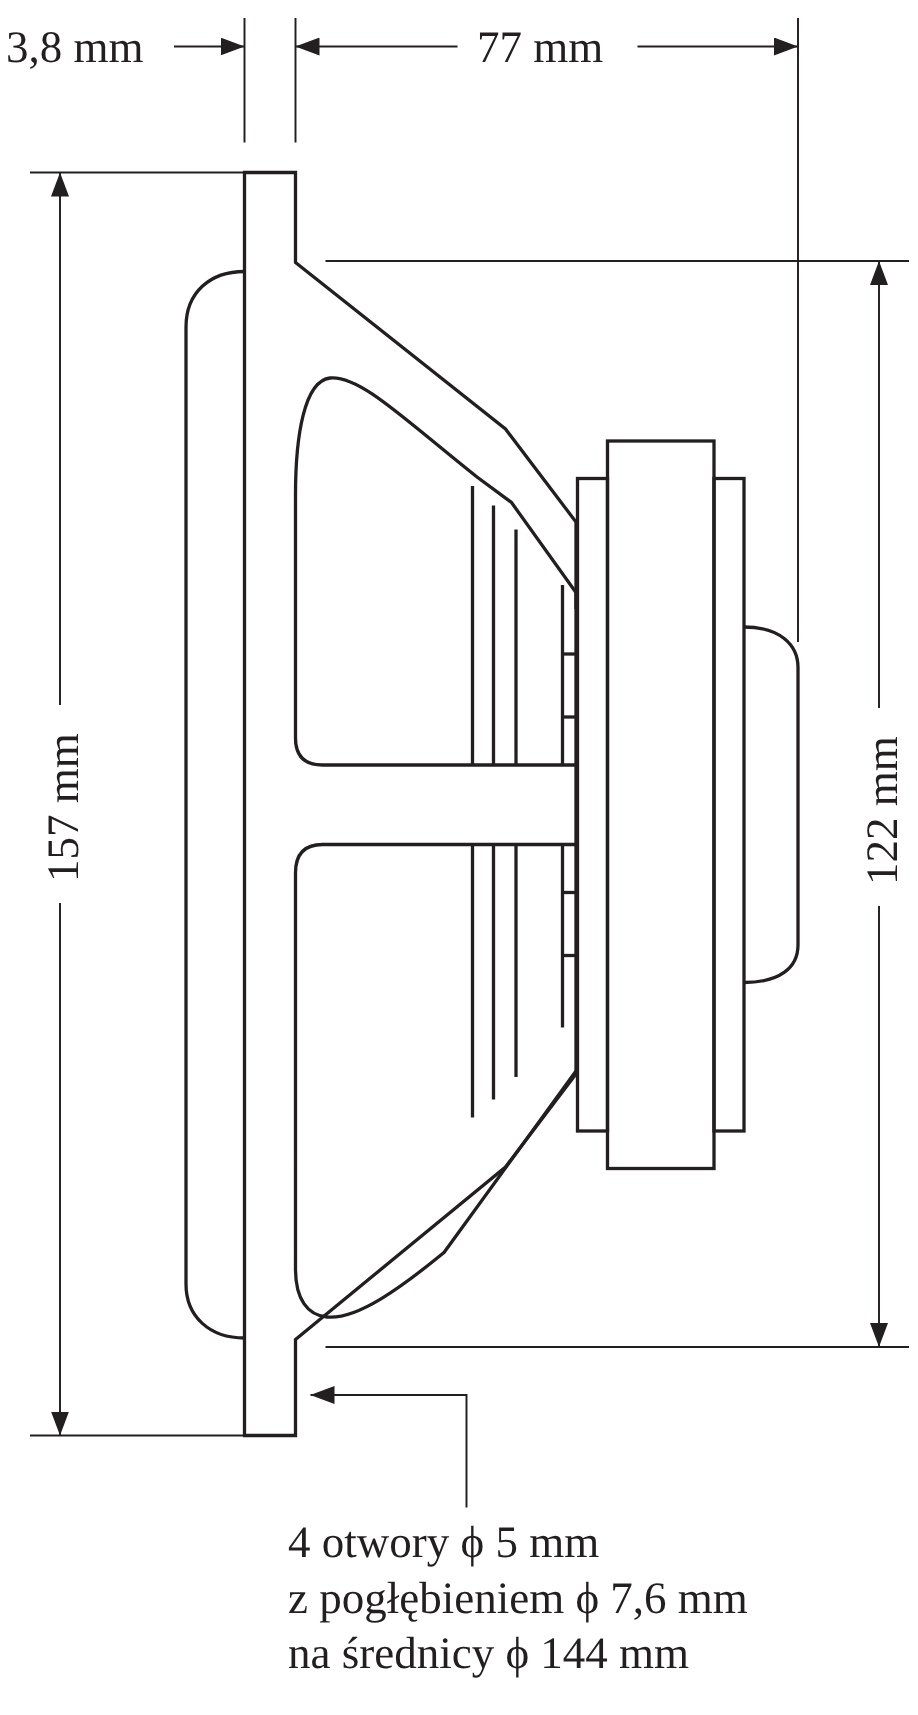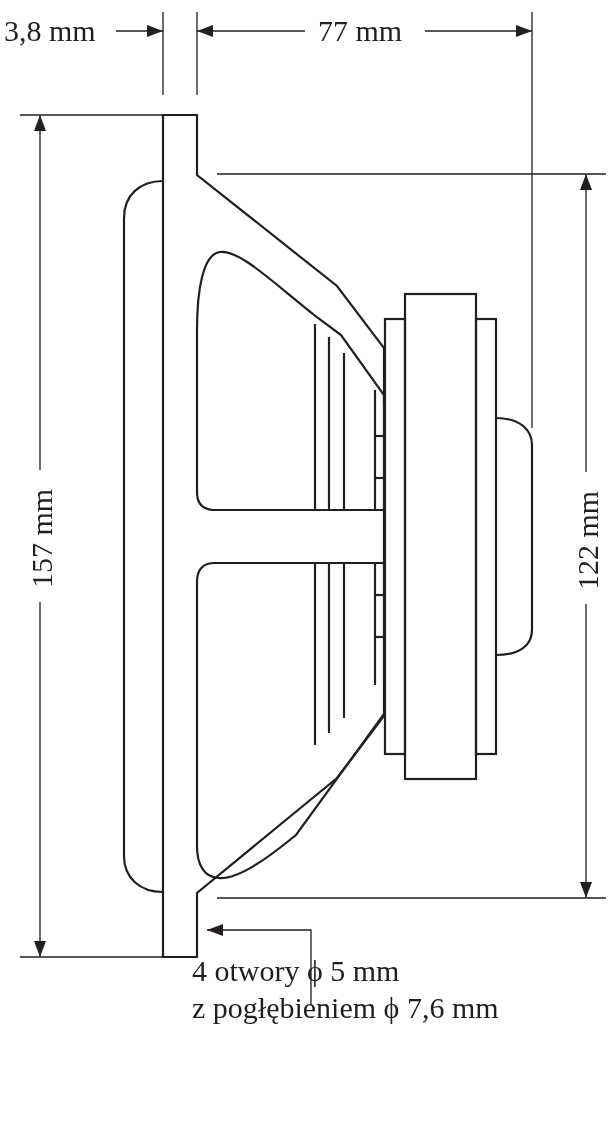--- a/index.html
+++ b/index.html
@@ -1,19 +1,19 @@
 <!DOCTYPE html>
 <html><head>
 <meta charset="utf-8">
 <style>
   html, body { margin: 0; padding: 0; background: #ffffff; }
   body { width: 612px; height: 1143px; position: relative; overflow: hidden; }
   svg { position: absolute; left: 0; top: 0; }
   .lbl { font-family: "Liberation Serif", "DejaVu Serif", serif; fill: #231f20; }
-  .note { position: absolute; left: 192px; top: 952px;
+  .note { position: absolute; left: 192px; top: 1010px;
           font-family: "Liberation Serif", "DejaVu Serif", serif;
           font-size: 30px; line-height: 37px; color: #231f20; }
   .note div { white-space: nowrap; }
 </style>
 </head>
 <body>
 
 <svg width="612" height="1143" viewBox="0 0 612 1143">
   <defs>
     <marker id="ah" viewBox="0 0 10 10" refX="10" refY="5" markerWidth="10" markerHeight="10" markerUnits="userSpaceOnUse" orient="auto">
@@ -86,13 +86,14 @@
 
   <text class="lbl" x="4" y="41" font-size="30">3,8 mm</text>
   <text class="lbl" x="318" y="41" font-size="30">77 mm</text>
   <text class="lbl" x="0" y="0" font-size="30" transform="translate(52,588) rotate(-90)">157 mm</text>
   <text class="lbl" x="0" y="0" font-size="30" transform="translate(598,590) rotate(-90)">122 mm</text>
 </svg>
 
 <div class="note">
   <div>4 otwory ϕ 5 mm</div>
   <div>z pogłębieniem ϕ 7,6 mm</div>
+  <div>na średnicy ϕ 144 mm</div>
 </div>
 
 </body></html>

